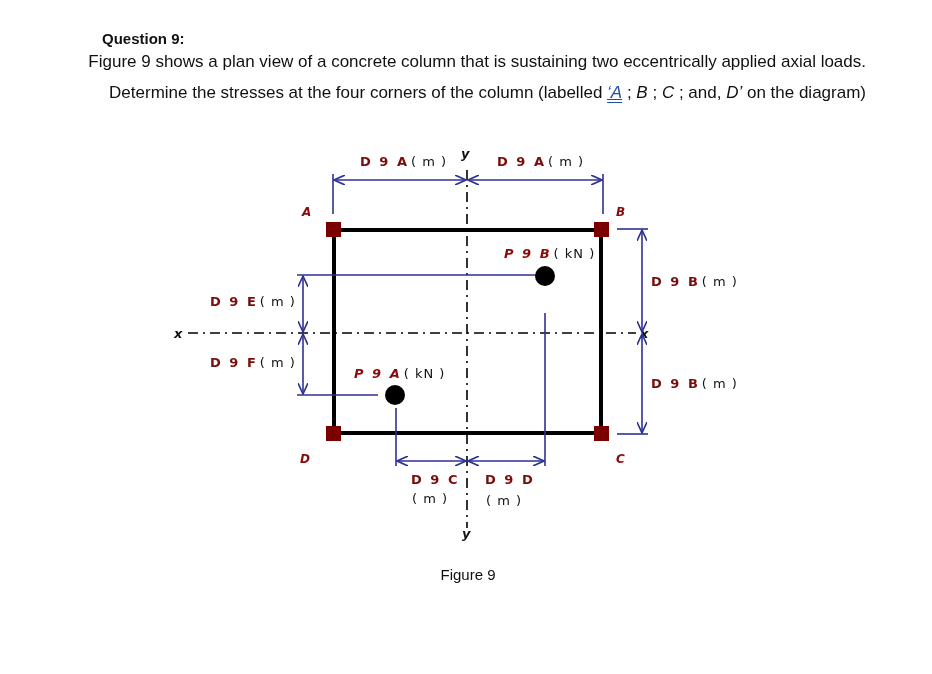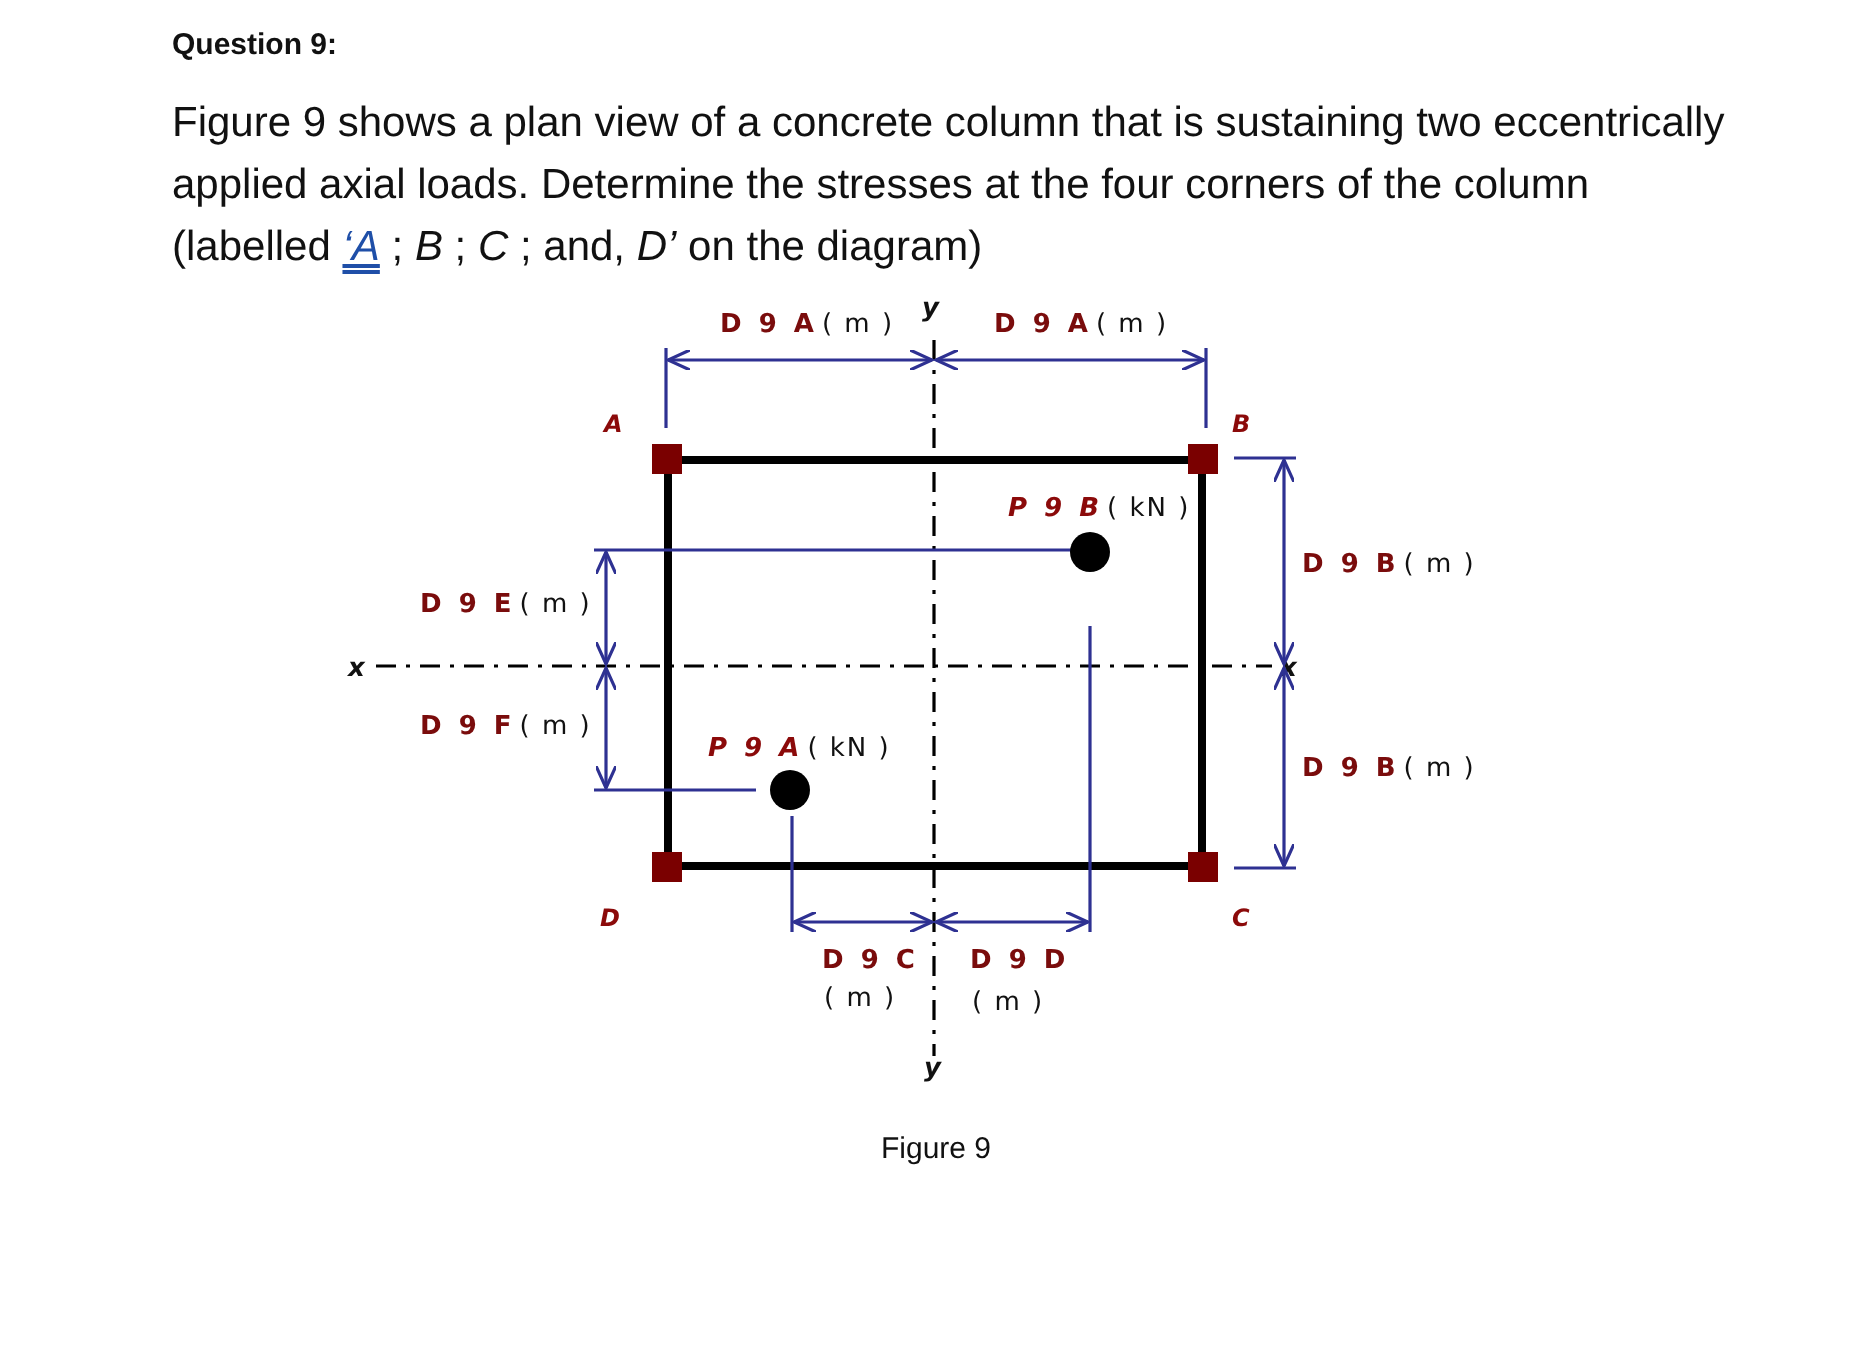--- a/index.html
+++ b/index.html
@@ -14,30 +14,31 @@
       overflow: hidden;
       font-family: "Liberation Sans", "DejaVu Sans", sans-serif;
       color: #111111;
     }
     .question-title {
       position: absolute;
       left: 86px;
       top: 14px;
       font-size: 15px;
       font-weight: bold;
-      margin: 0;
+      margin: 16px;
     }
     .question-body {
       position: absolute;
       left: 86px;
       top: 46px;
       width: 780px;
-      font-size: 21px;
+      font-size: 17px;
       line-height: 31px;
       margin: 0;
+      text-align: right;
     }
     .question-body .it { font-style: italic; }
     .question-body .link-a {
       font-style: italic;
       color: #1f4fa8;
       text-decoration: underline double;
     }
     .figure {
       position: absolute;
       left: 0;

